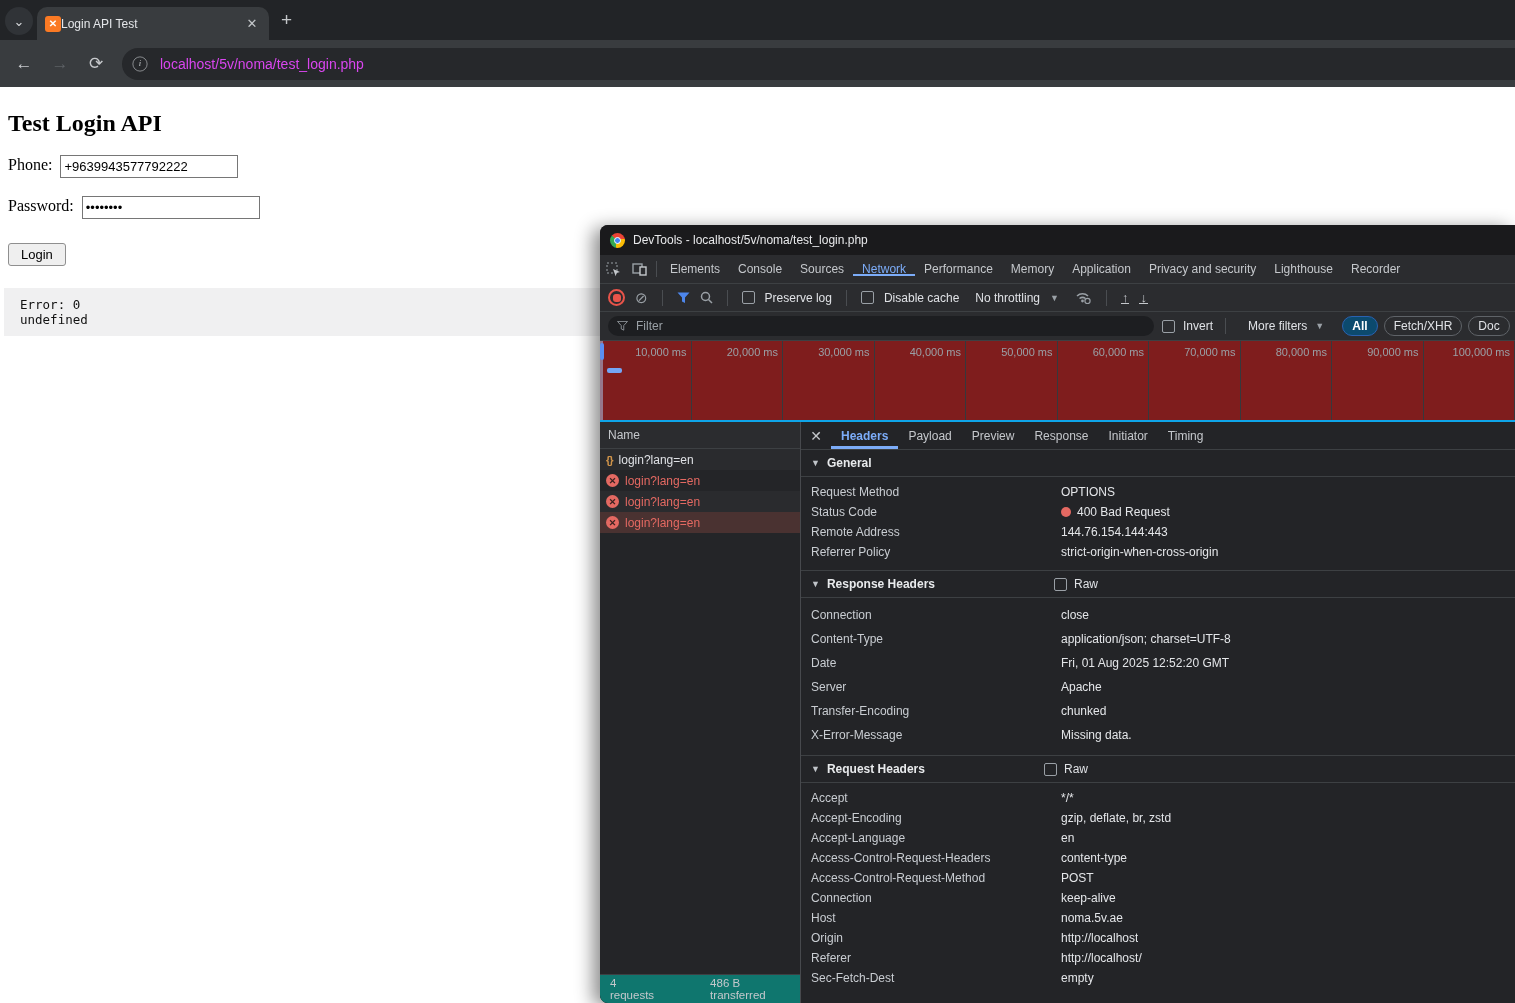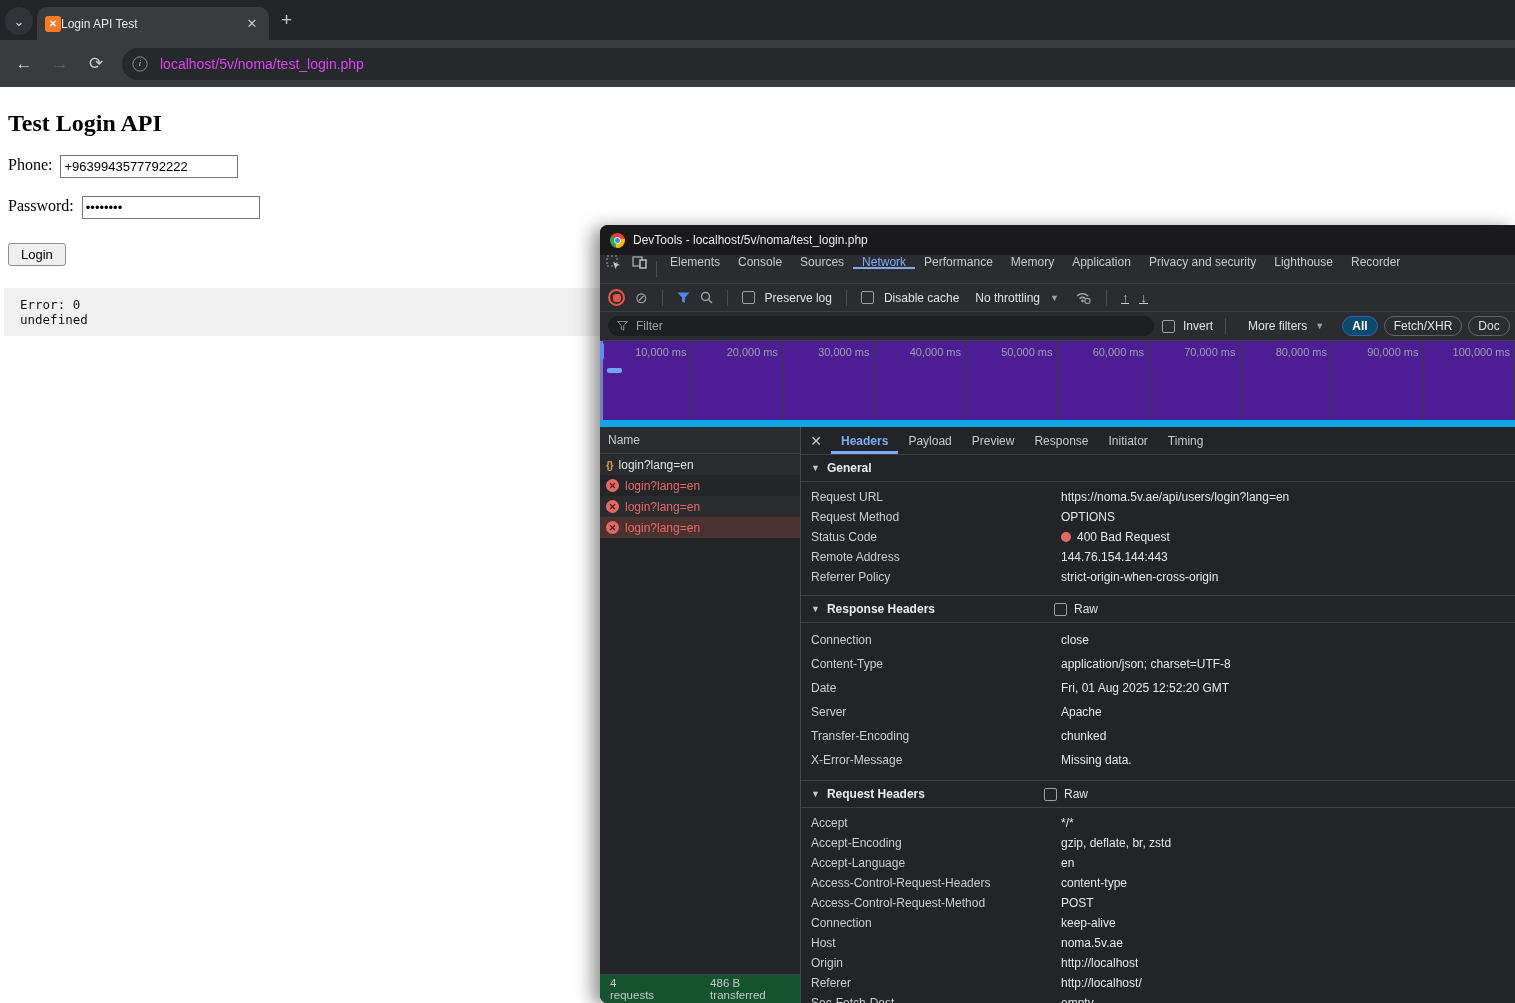--- a/index.html
+++ b/index.html
@@ -45,21 +45,21 @@
     border-radius:8px 0 0 8px;box-shadow:-7px 3px 18px rgba(0,0,0,.45);color:#dfe1e5;
     font-size:12px;display:flex;flex-direction:column;overflow:hidden;}
   .dt-titlebar{height:30px;background:#1a1a1c;display:flex;align-items:center;padding:0 10px;flex:none;}
   .chrome-logo{width:15px;height:15px;border-radius:50%;flex:none;
     background:conic-gradient(from -45deg,#ea4335 0 120deg,#fbbc05 0 240deg,#34a853 0 360deg);
     position:relative;}
   .chrome-logo::after{content:"";position:absolute;left:4px;top:4px;width:7px;height:7px;
     border-radius:50%;background:#4285f4;border:1.2px solid #fff;box-sizing:border-box;}
   .dt-title{color:#e8e9eb;font-size:12px;margin-left:8px;white-space:nowrap;}
 
-  .dt-tabsrow{height:28px;background:#2b2c2f;display:flex;align-items:flex-start;flex:none;
+  .dt-tabsrow{height:28px;background:#2b2c2f;display:flex;align-items:center;flex:none;
     border-bottom:1px solid #3d4043;}
   .dt-toolicon{width:26px;display:flex;align-items:center;justify-content:center;color:#9aa0a6;flex:none;}
   .vdiv{width:1px;height:16px;background:#4a4d51;align-self:center;margin:0 4px;flex:none;}
   .dt-tab{display:flex;align-items:center;padding:0 9px;color:#c5c8cc;white-space:nowrap;}
   .dt-tab.active{color:#7cacf8;box-shadow:inset 0 -2px 0 #7cacf8;}
 
   .net-toolbar{height:27px;background:#2b2c2f;display:flex;align-items:center;flex:none;
     border-bottom:1px solid #3d4043;padding:0 8px;gap:10px;}
   .rec-btn{width:13px;height:13px;border:2px solid #e8544a;border-radius:50%;position:relative;flex:none;}
   .rec-btn::after{content:"";position:absolute;left:2.5px;top:2.5px;width:8px;height:8px;
@@ -74,43 +74,43 @@
     border-bottom:1px solid #3d4043;padding:0 8px;gap:8px;}
   .filter-box{width:528px;height:20px;background:#1d1e21;border-radius:11px;display:flex;
     align-items:center;padding:0 9px;gap:6px;flex:none;}
   .filter-box input{background:transparent;border:none;outline:none;color:#dfe1e5;font-size:12px;width:100%;}
   .filter-box input::placeholder{color:#9aa0a6;}
   .funnel{font-size:10px;color:#9aa0a6;}
   .funnel.blue{color:#4d86ec;font-size:12px;}
   .pill{border:1px solid #5f6368;border-radius:10px;padding:2px 9px;color:#dfe1e5;white-space:nowrap;flex:none;}
   .pill.active{background:#0c4a6e;border-color:#2a62b0;color:#fff;font-weight:bold;}
 
-  .timeline{height:79px;background:#4c1d95;position:relative;display:flex;flex:none;
-    border-bottom:7px solid #0ea5e9;}
+  .timeline{height:79px;background:#7f1d1d;position:relative;display:flex;flex:none;
+    border-bottom:2px solid #0ea5e9;}
   .tl-cell{flex:1;border-right:1px solid #36383c;color:#9aa0a6;font-size:11px;
     text-align:right;padding:5px 4px 0 0;box-sizing:border-box;white-space:nowrap;overflow:hidden;}
   .tl-handle{position:absolute;left:0;top:0;bottom:0;width:3px;background:rgba(170,195,232,.55);}
   .tl-startbar{position:absolute;left:0;top:2px;width:4px;height:17px;background:#5b8ef0;border-radius:2px;}
   .tl-reqbar{position:absolute;left:7px;top:27px;width:15px;height:5px;background:#74a6f5;border-radius:2px;}
 
   .dt-main{flex:1;display:flex;min-height:0;}
   .req-pane{width:200px;flex:none;border-right:1px solid #47494d;display:flex;flex-direction:column;background:#242528;}
   .req-header{height:26px;background:#2b2c2f;border-bottom:1px solid #3d4043;display:flex;
     align-items:center;padding:0 8px;color:#c5c8cc;flex:none;}
   .req-list{flex:1;overflow:hidden;}
   .req-row{height:21px;display:flex;align-items:center;padding:0 6px;gap:6px;background:#2a2b2e;}
   .req-row:nth-of-type(even){background:#242528;}
   .req-row.selected{background:#4a3231;}
   .req-name{color:#dfe1e5;white-space:nowrap;overflow:hidden;}
   .req-row.error .req-name{color:#e46962;}
   .icon-json{color:#d0944a;font-weight:bold;font-size:11px;letter-spacing:-1px;flex:none;}
   .icon-error{display:none;width:13px;height:13px;border-radius:50%;background:#e46962;color:#3a2220;
     font-size:9px;font-weight:bold;align-items:center;justify-content:center;flex:none;}
   .req-row.error .icon-error{display:flex;}
-  .req-status{height:28px;background:#14532d;border-top:1px solid #3d4043;display:flex;
+  .req-status{height:28px;background:#0f766e;border-top:1px solid #3d4043;display:flex;
     align-items:center;padding:0 10px;gap:28px;color:#c5c8cc;font-size:11.5px;flex:none;}
   .st-div{width:1px;height:14px;background:#4a4d51;}
 
   .detail-pane{flex:1;display:flex;flex-direction:column;min-width:0;background:#232427;}
   .detail-tabs{height:27px;border-bottom:1px solid #3d4043;display:flex;align-items:stretch;flex:none;}
   .close-x{width:30px;display:flex;align-items:center;justify-content:center;color:#c5c8cc;font-size:14px;flex:none;}
   .d-tab{display:flex;align-items:center;padding:0 10px;color:#c5c8cc;}
   .d-tab.active{color:#7cacf8;font-weight:bold;box-shadow:inset 0 -3px 0 #7cacf8;}
   .detail-body{flex:1;overflow:hidden;}
   .sec-header{height:26px;display:flex;align-items:center;padding:0 10px;gap:7px;
@@ -362,27 +362,20 @@
       </div>
 
       <div class="detail-body">
 
         <div class="sec-header">
           <span class="tri">▼</span>
           <span>General</span>
         </div>
         <div class="kv-rows">
 
-        <div class="kv-row h20">
-              <div class="kv-name">Request URL</div>
-              <div class="kv-value">
-
-                <span>https://noma.5v.ae/api/users/login?lang=en</span>
-              </div>
-            </div>
             <div class="kv-row h20">
               <div class="kv-name">Request Method</div>
               <div class="kv-value">
 
                 <span>OPTIONS</span>
               </div>
             </div>
             <div class="kv-row h20 has-dot">
               <div class="kv-name">Status Code</div>
               <div class="kv-value">

